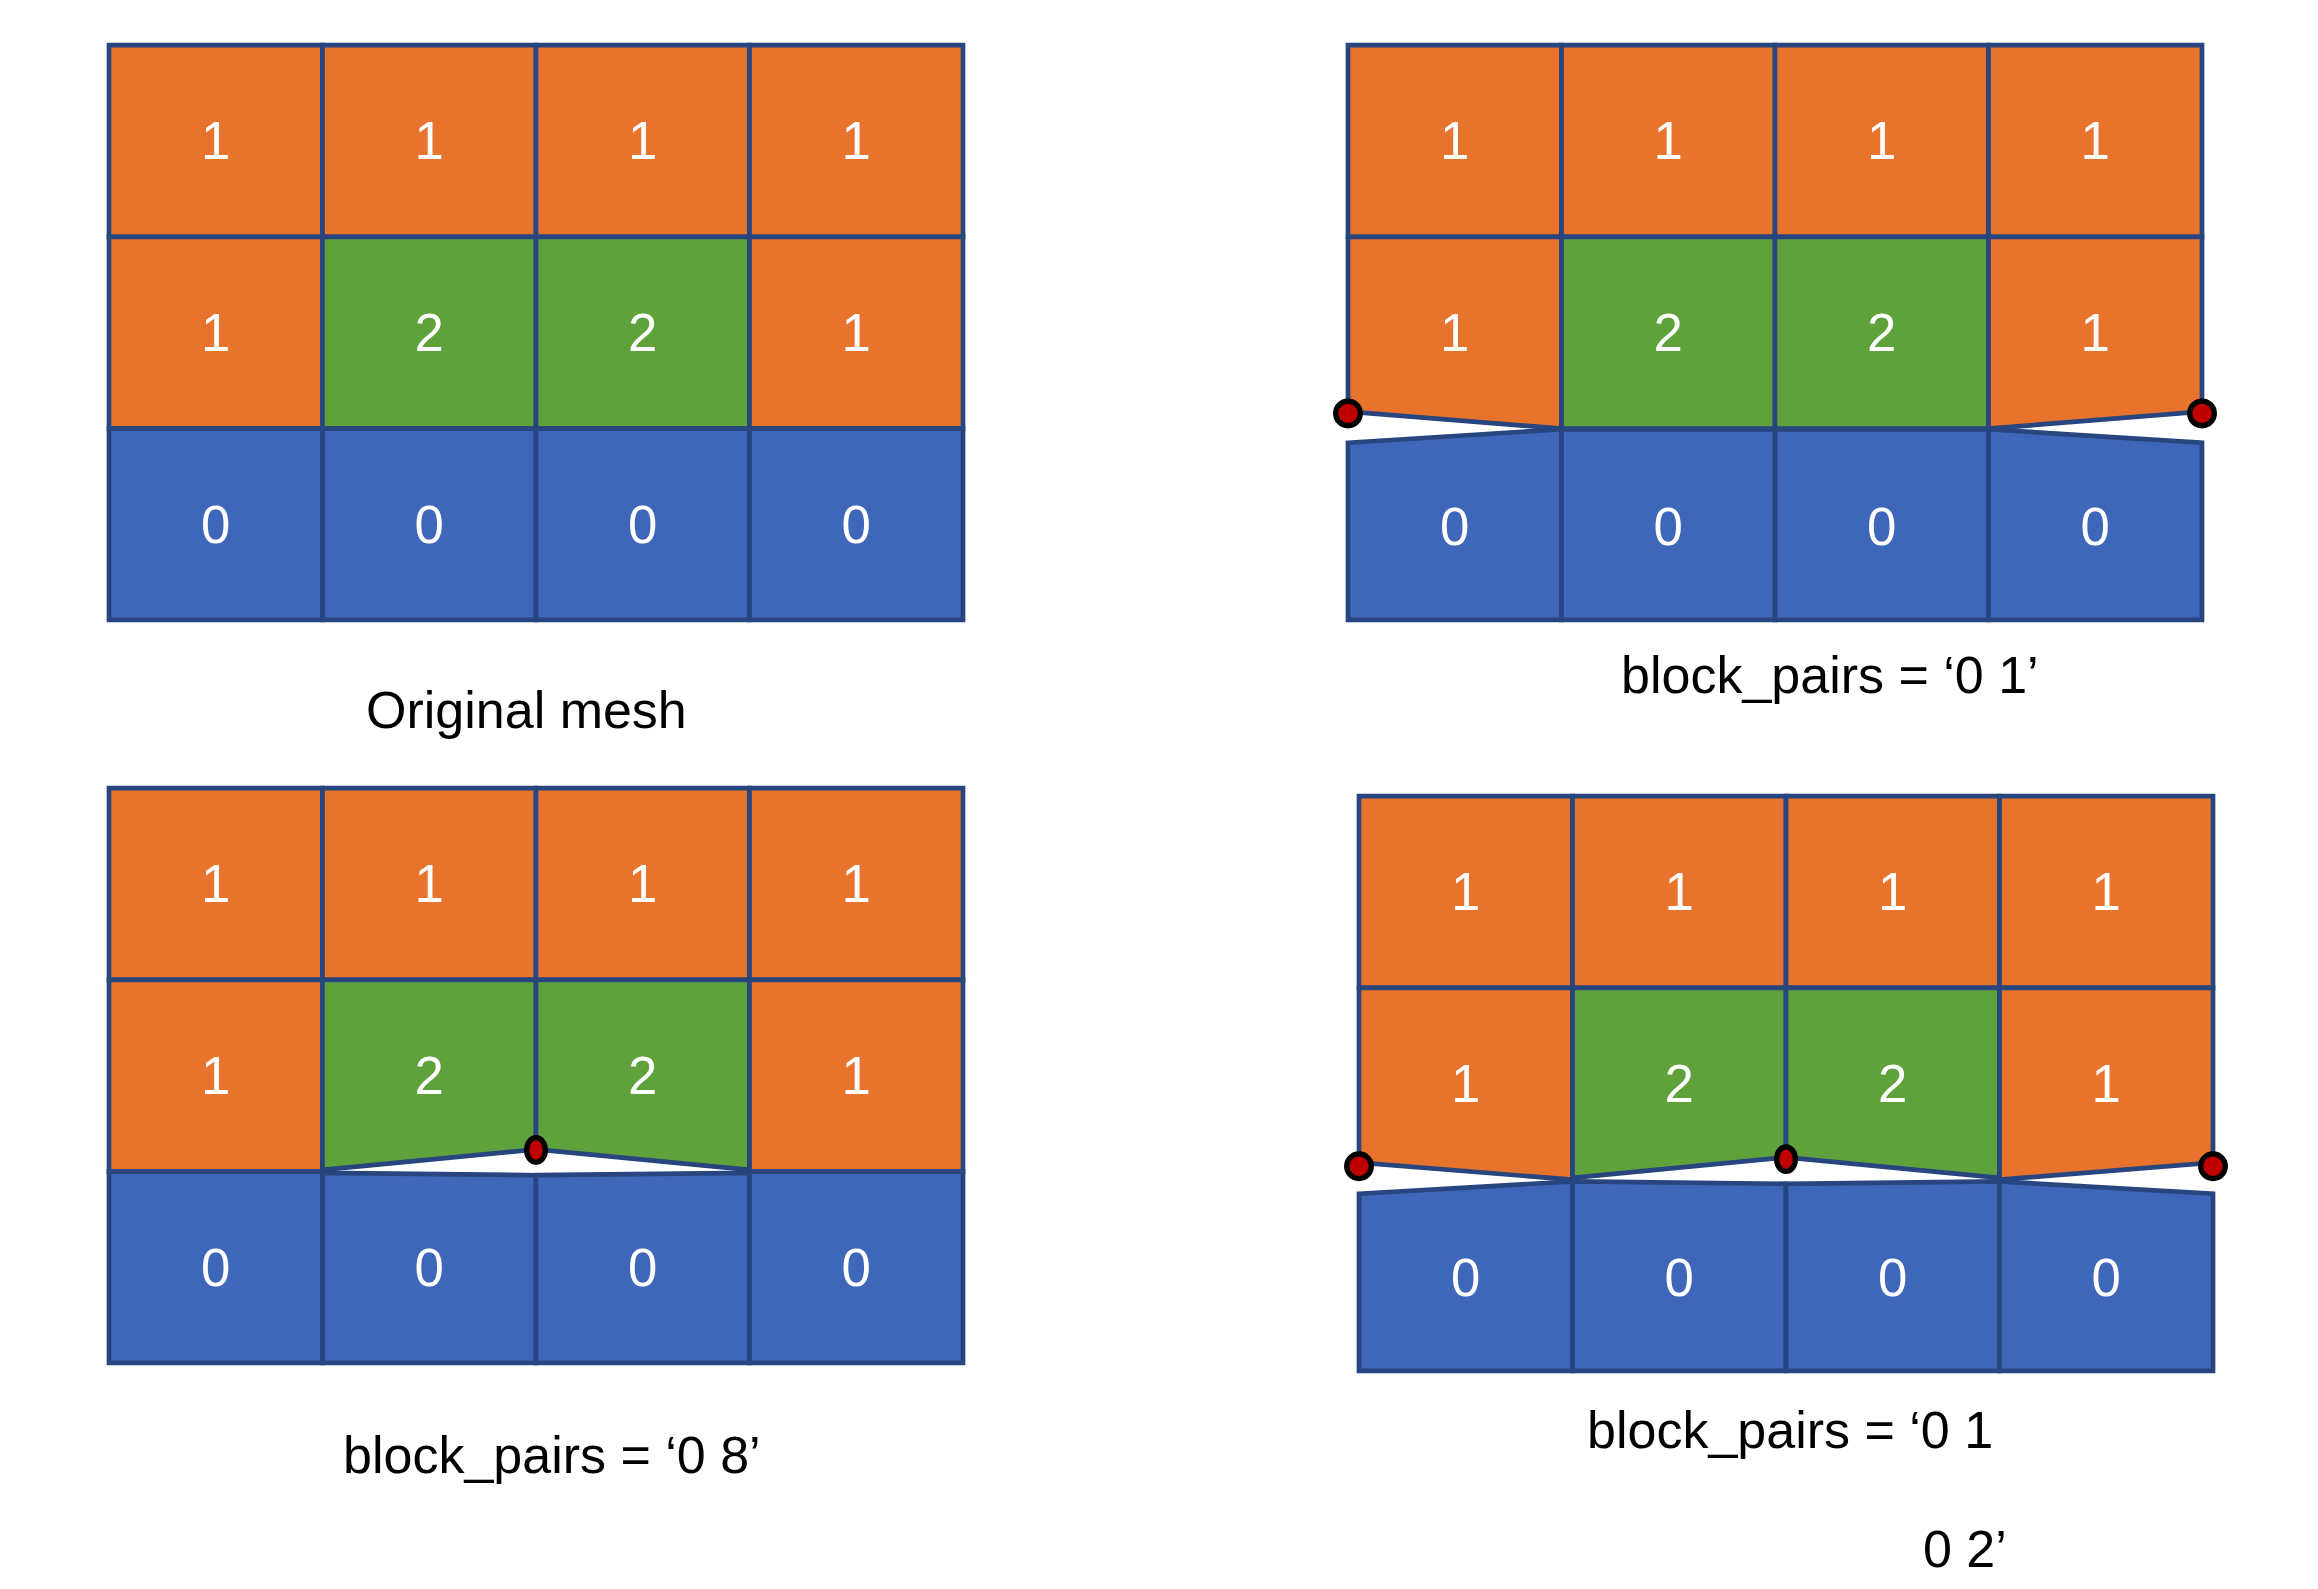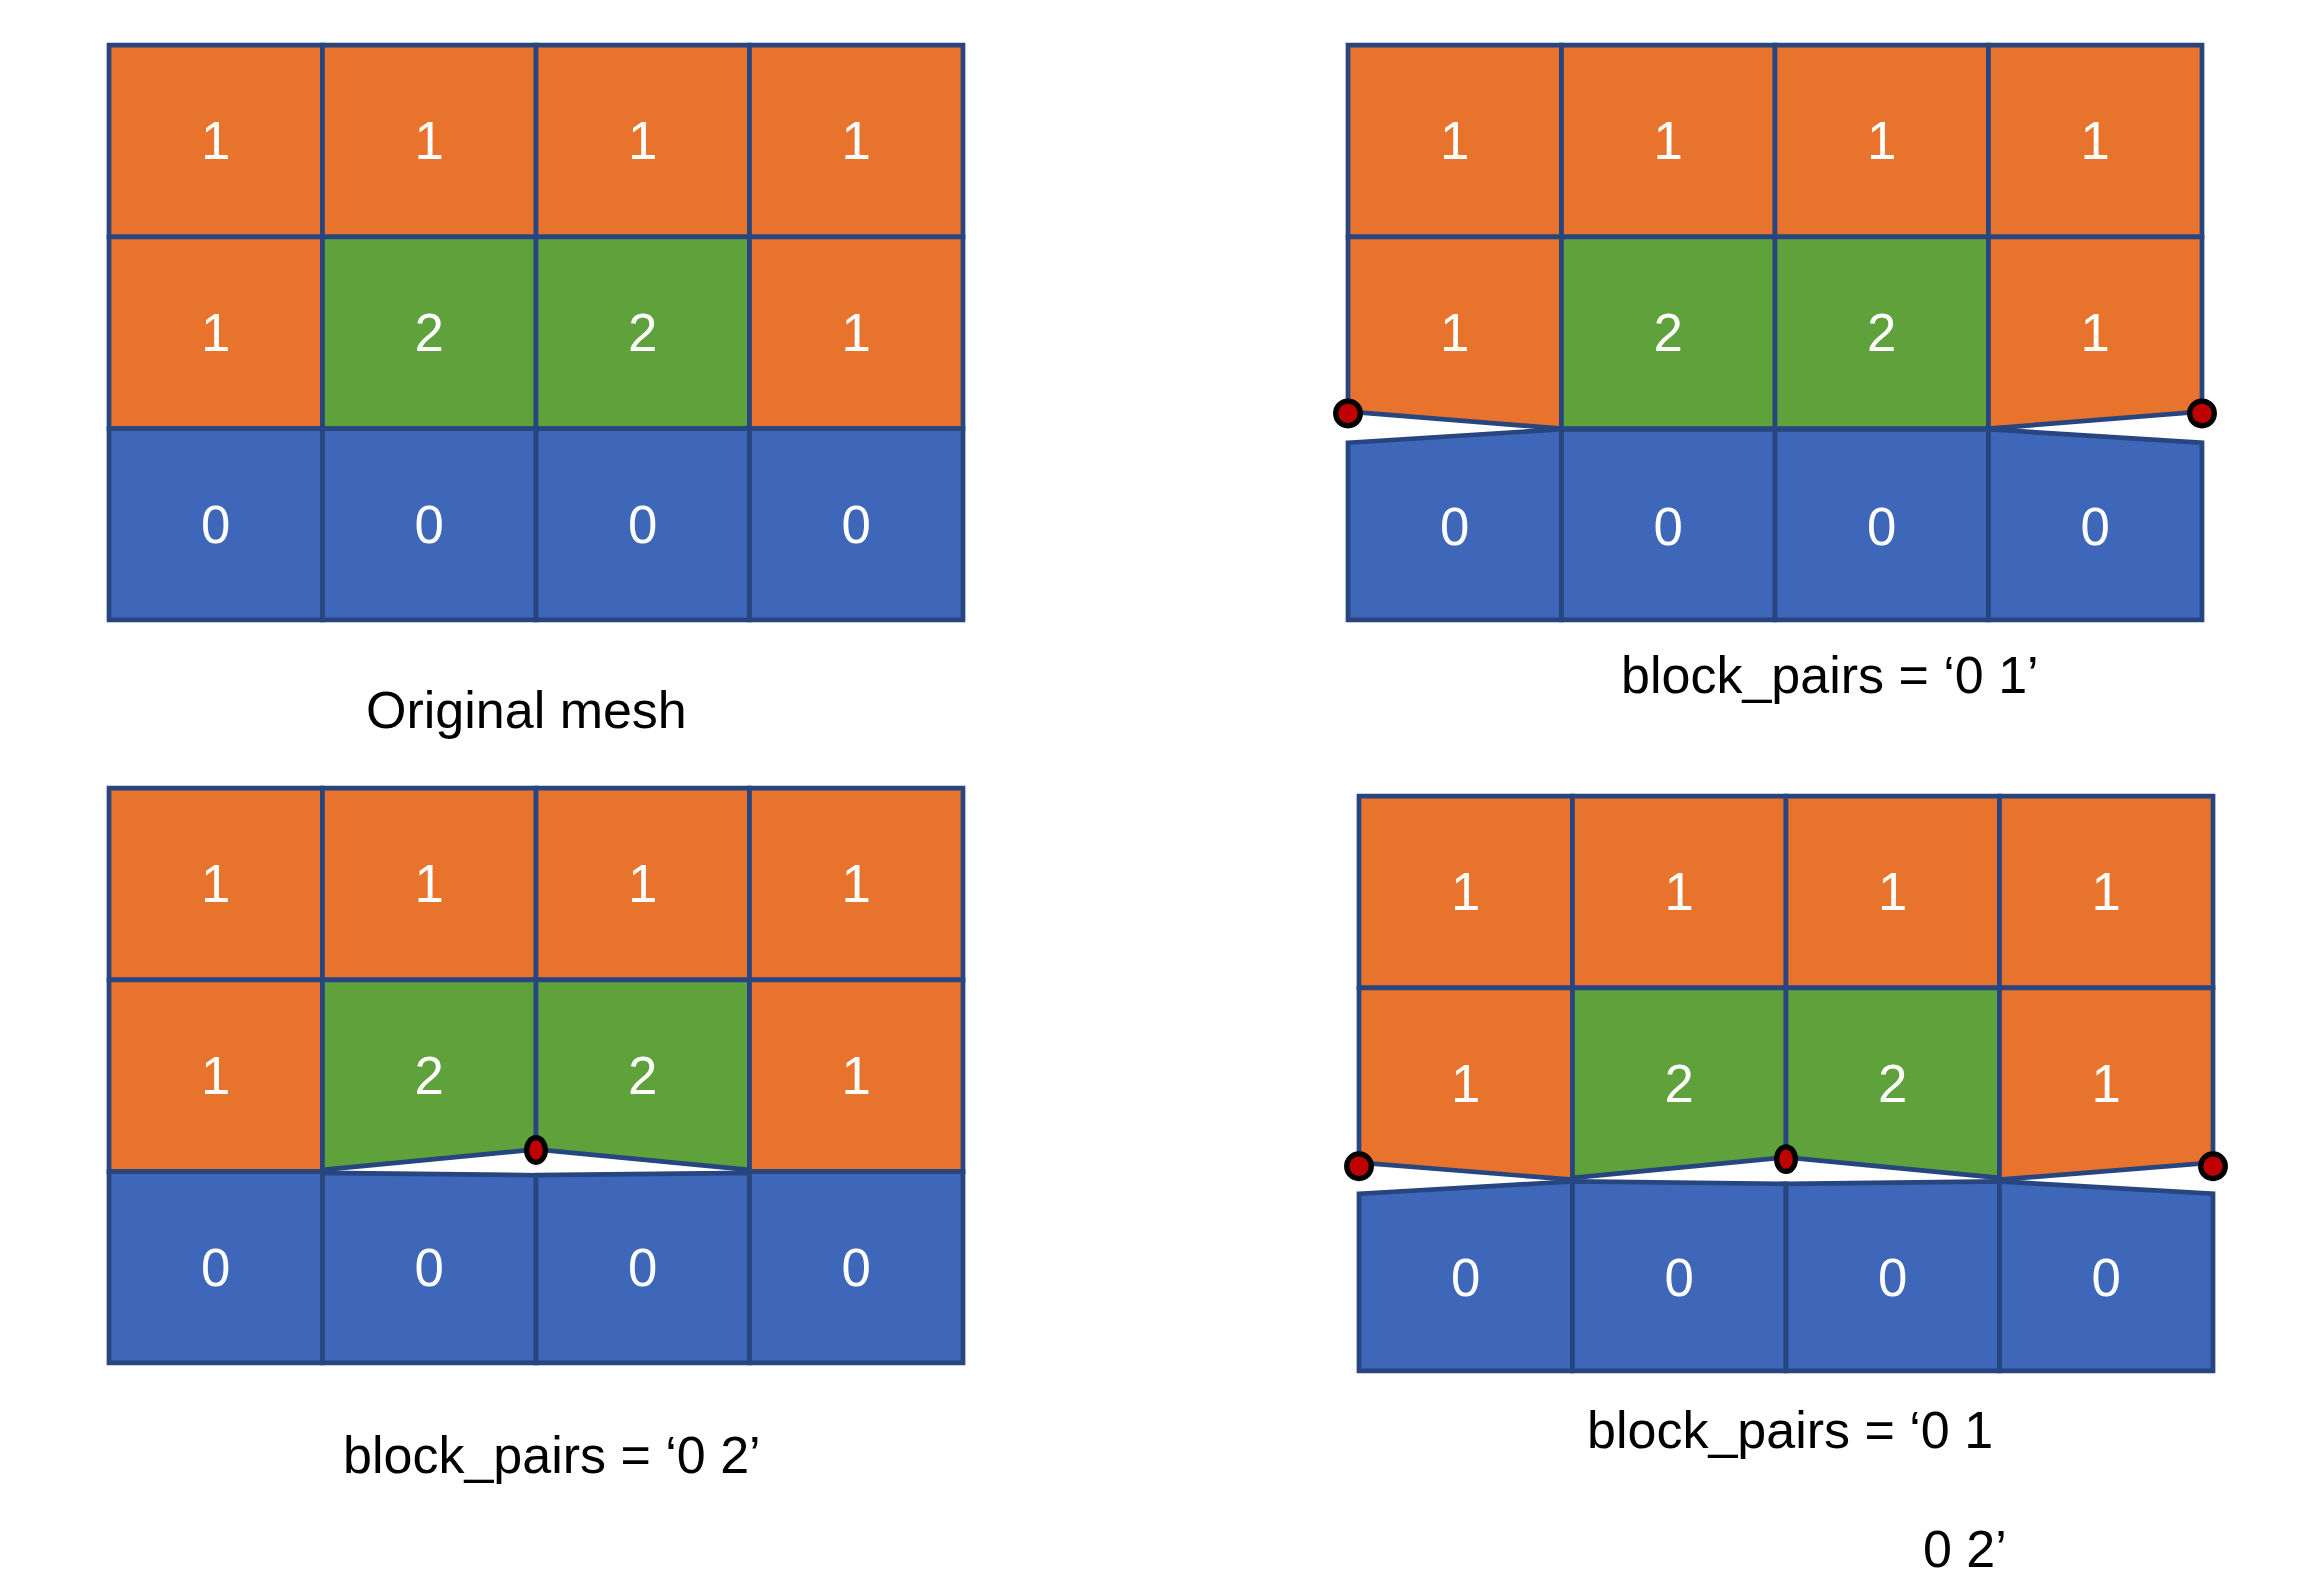--- a/index.html
+++ b/index.html
@@ -109,21 +109,21 @@
   <text class="cell-num" x="182" y="490">1</text>
   <text class="cell-num" x="546" y="490">2</text>
   <text class="cell-num" x="910" y="490">2</text>
   <text class="cell-num" x="1274" y="490">1</text>
   <text class="cell-num" x="182" y="817">0</text>
   <text class="cell-num" x="546" y="817">0</text>
   <text class="cell-num" x="910" y="817">0</text>
   <text class="cell-num" x="1274" y="817">0</text>
   <ellipse class="node-dot" cx="728" cy="617" rx="16" ry="21"></ellipse>
 </svg>
-<div class="fig-label" style="left:343px;top:1429px">block_pairs = ‘0 2’</div>
+<div class="fig-label" style="left:343px;top:1429px">block_pairs = ‘0 8’</div>
 
 <svg class="mesh-svg" style="left:1359px;top:796px" width="854" height="575" viewBox="0 0 1456 980">
   <polygon class="c-orange" points="0,0 364,0 364,327 0,327"></polygon>
   <polygon class="c-orange" points="364,0 728,0 728,327 364,327"></polygon>
   <polygon class="c-orange" points="728,0 1092,0 1092,327 728,327"></polygon>
   <polygon class="c-orange" points="1092,0 1456,0 1456,327 1092,327"></polygon>
   <polygon class="c-orange" points="0,327 364,327 364,654 0,625"></polygon>
   <polygon class="c-green" points="364,327 728,327 728,616 364,651"></polygon>
   <polygon class="c-green" points="728,327 1092,327 1092,651 728,616"></polygon>
   <polygon class="c-orange" points="1092,327 1456,327 1456,625 1092,654"></polygon>

